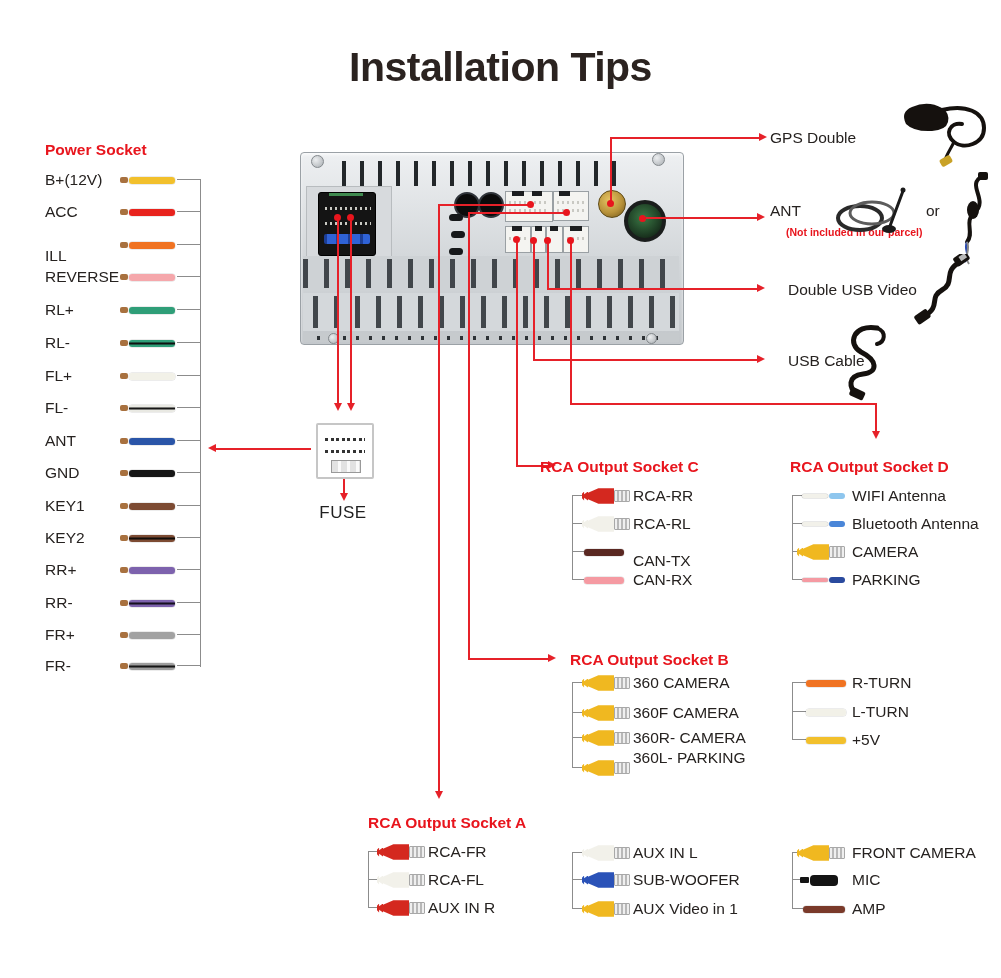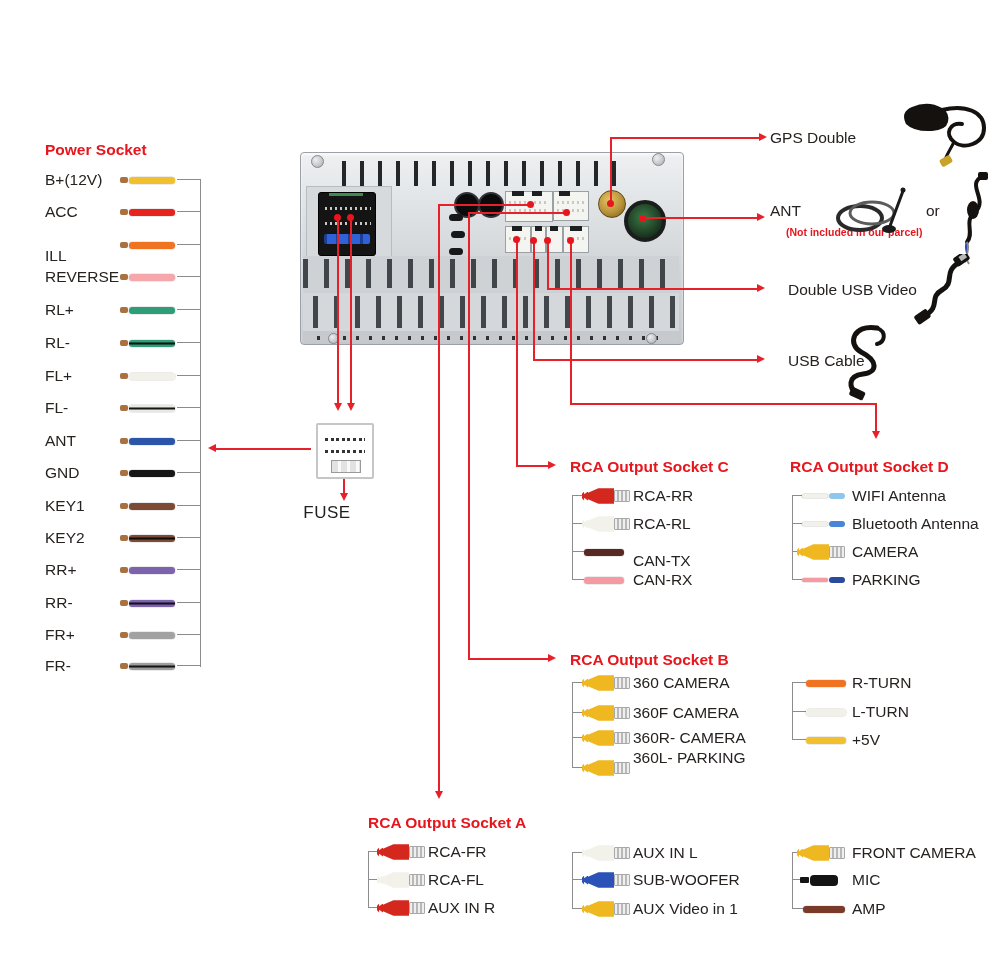--- a/index.html
+++ b/index.html
@@ -55,20 +55,21 @@
     background:radial-gradient(circle at 35% 35%,#eceef0,#a9aeb2)}
   .wconn{position:absolute;background:#f4f4f1;border:1px solid #9aa0a4}
   .tab{position:absolute;top:-1px;height:5px;background:#1c1e20}
   .pins{position:absolute;height:3px;background:repeating-linear-gradient(90deg,#c9c9c3 0 2px,transparent 2px 5px)}
 </style>
 </head>
 <body>
 
 <div class="canvas">
 
+  <div class="page-title">Installation Tips</div>
 
   <div class="rtitle" style="left:45px;top:141px">Power Socket</div>
 
   <div class="lbl" style="left:45px;top:171px">B+(12V)</div>
   <div class="wirewrap" style="left: 120px; top: 176px; --c1: #f2c02c; --c2: #f2c02c;">
       <div class="nub"></div>
       <div class="pw" style="width:46px"></div>
     </div>
   <div class="gl" style="left:177px;top:179px;width:23px;height:1px"></div>
 
@@ -297,21 +298,21 @@
   <div class="rdot" style="left:567px;top:237px"></div>
   <div class="rdot" style="left:607px;top:200px"></div>
   <div class="rdot" style="left:639px;top:215px"></div>
   <div class="rdot" style="left:340px;top:461px"></div>
 
   <div class="abs" style="left:316px;top:423px;width:54px;height:52px;background:#fff;border:2px solid #c6c6c6;border-radius:2px">
     <div class="abs" style="left:7px;top:13px;width:40px;height:3px;background:repeating-linear-gradient(90deg,#333 0 3px,transparent 3px 5.6px)"></div>
     <div class="abs" style="left:7px;top:25px;width:40px;height:3px;background:repeating-linear-gradient(90deg,#333 0 3px,transparent 3px 5.6px)"></div>
     <div class="abs" style="left:13px;top:35px;width:28px;height:11px;border:1px solid #999;background:repeating-linear-gradient(90deg,#e2e2e2 0 6px,#fafafa 6px 9px)"></div>
   </div>
-  <div class="fuse-lbl" style="left:300px;top:503px;width:54px;text-align:center">FUSE</div>
+  <div class="fuse-lbl" style="left:316px;top:503px;width:54px;text-align:center">FUSE</div>
 
   <div class="lbl" style="left:770px;top:129px">GPS Double</div>
   <div class="lbl" style="left:770px;top:202px">ANT</div>
   <div class="lbl" style="left:926px;top:202px">or</div>
   <div class="note" style="left:786px;top:226px">(Not included in our parcel)</div>
   <div class="lbl" style="left:788px;top:281px">Double USB Video</div>
   <div class="lbl" style="left:788px;top:352px">USB Cable</div>
 
   <svg class="abs" style="left:898px;top:98px" width="92" height="72">
     <path d="M8 26 Q2 14 14 9 Q30 2 44 10 Q52 15 50 24 Q48 32 34 33 Q16 34 8 26 Z" fill="#15110e"></path>
@@ -338,21 +339,21 @@
     <rect x="46" y="0" width="15" height="10" rx="2" transform="rotate(-35 53 5)" fill="#15110e"></rect>
     <rect x="52" y="2" width="7" height="5" transform="rotate(-35 53 5)" fill="#b8b8b8"></rect>
     <rect x="7" y="58" width="15" height="10" rx="2" transform="rotate(-35 14 63)" fill="#15110e"></rect>
   </svg>
   <svg class="abs" style="left:833px;top:322px" width="62" height="80">
     <path d="M44 6 C20 2 14 22 28 30 C44 38 46 50 30 52 C14 54 16 66 24 72" stroke="#15110e" stroke-width="5" fill="none" stroke-linecap="round"></path>
     <path d="M44 6 C54 10 52 20 44 22" stroke="#15110e" stroke-width="4" fill="none" stroke-linecap="round"></path>
     <rect x="17" y="67" width="15" height="9" rx="2" transform="rotate(25 24 71)" fill="#15110e"></rect>
   </svg>
 
-  <div class="rtitle" style="left:570px;top:458px">RCA Output Socket C</div>
+  <div class="rtitle" style="left:540px;top:458px">RCA Output Socket C</div>
   <div class="gl" style="left:572px;top:496px;width:1px;height:84px"></div>
   <div class="gl" style="left:572px;top:495px;width:10px;height:1px"></div>
   <div class="gl" style="left:572px;top:523px;width:10px;height:1px"></div>
   <div class="gl" style="left:572px;top:551px;width:12px;height:1px"></div>
   <div class="gl" style="left:572px;top:579px;width:12px;height:1px"></div>
   <div class="rca" style="left: 582px; top: 488px; --c1: #d4281f;">
       <div class="crimp"></div>
       <div class="cbody"></div>
       <div class="ferr"></div>
     </div>

